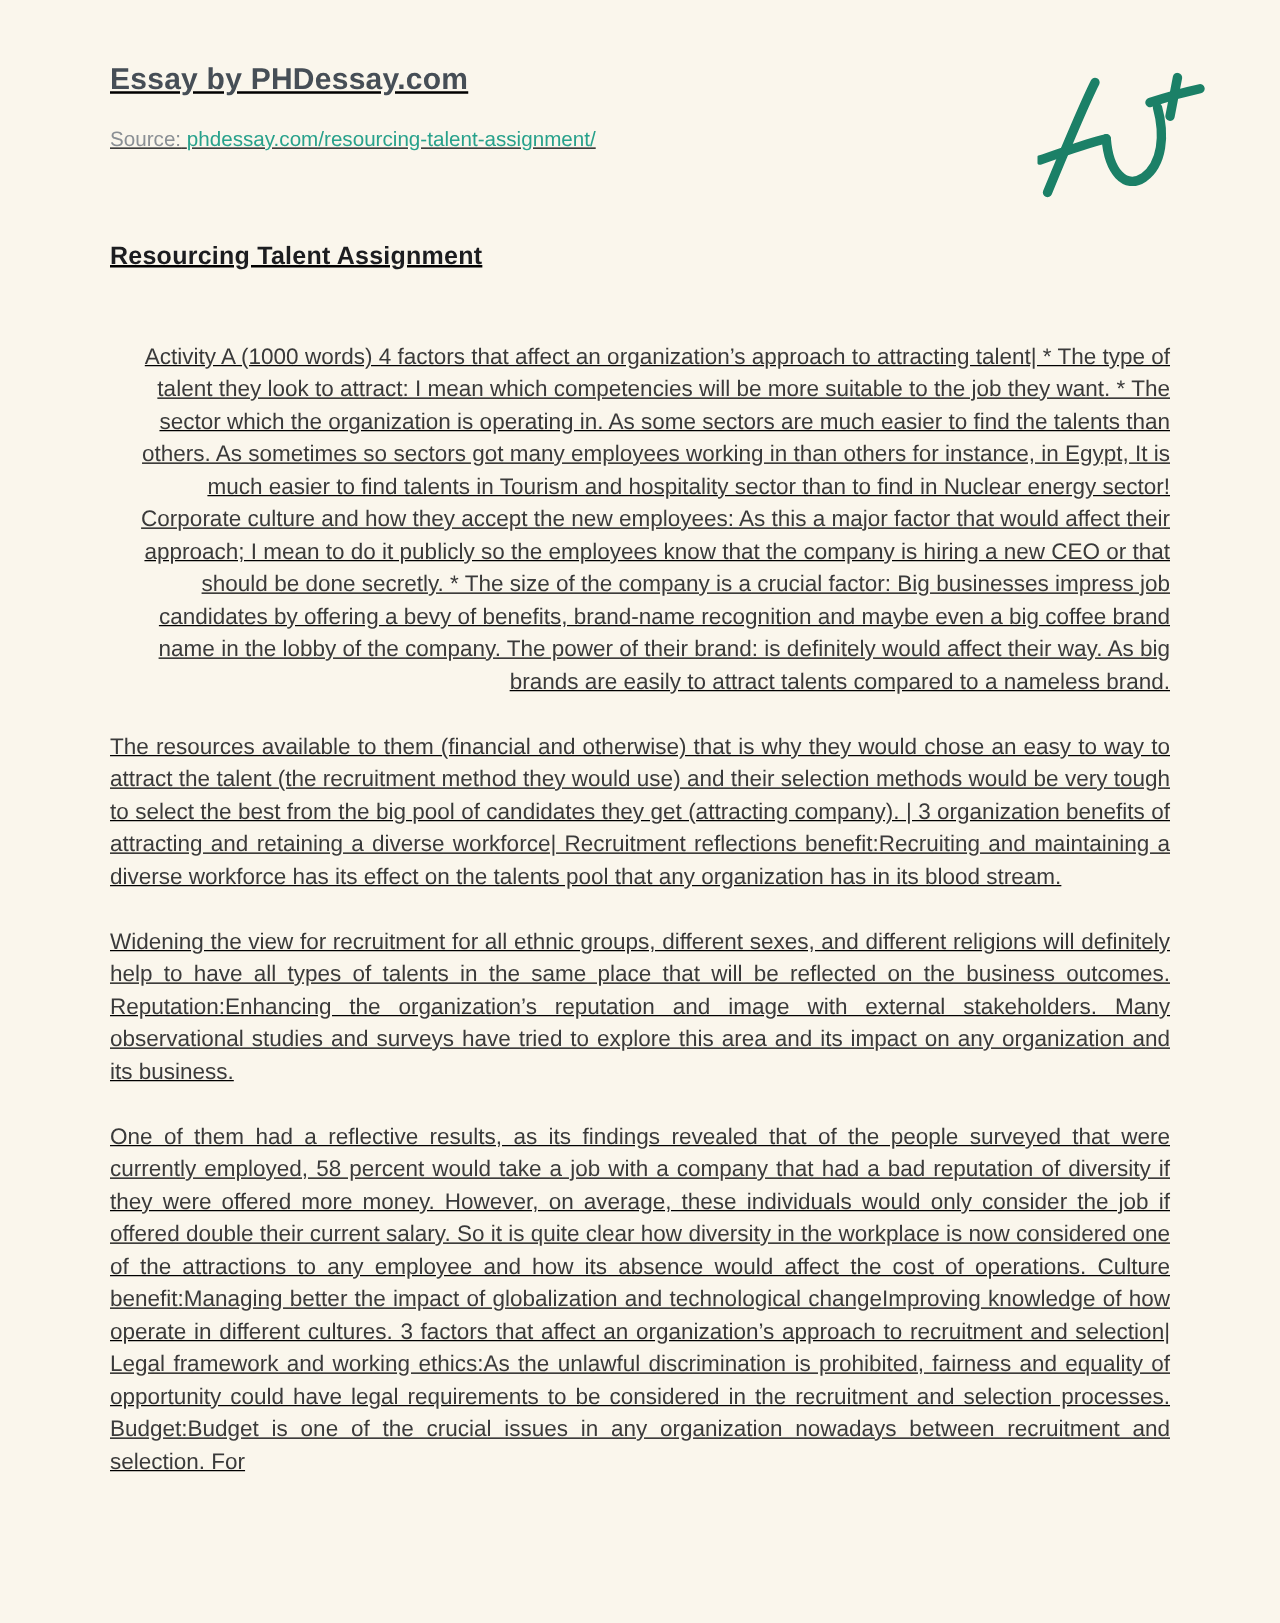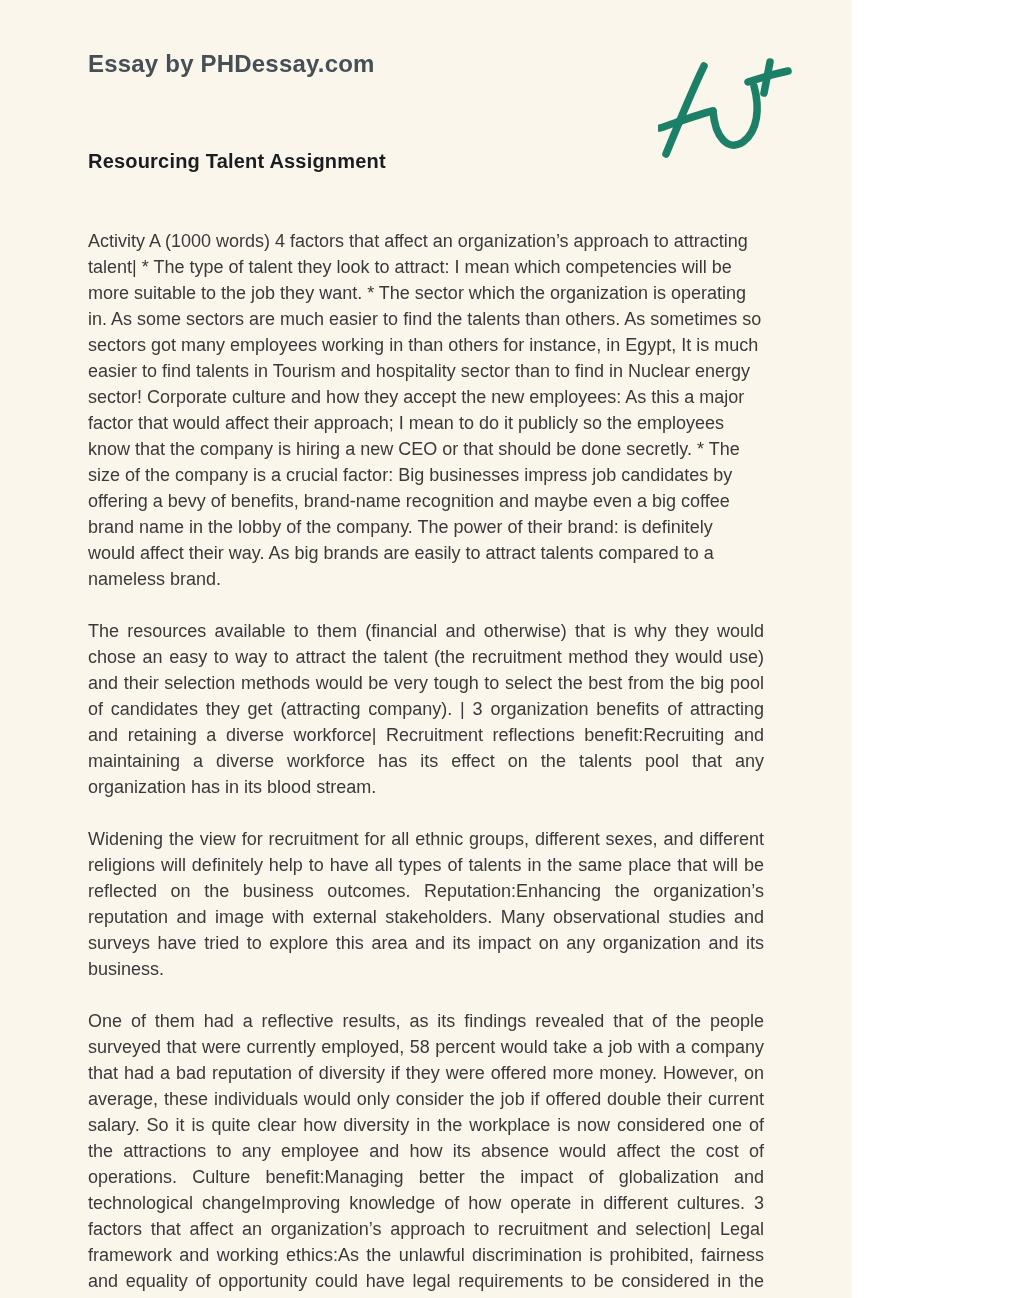--- a/index.html
+++ b/index.html
@@ -1,22 +1,23 @@
 <!DOCTYPE html>
 <html style="--background: #faf6ec; --heading: #464e56; --title: #1c1d20; --body: #3a3a3a; --muted: #8a8f94; --link: #27a18b; --logo: #1b8067;"><head>
 <meta charset="utf-8">
 <style>
   html, body { margin: 0; padding: 0; }
   .page {
     position: relative;
-    width: 852px;
+    width: 1024px;
     height: 1298px;
     background: var(--background, #faf6ec);
     overflow: hidden;
     font-family: "Liberation Sans", sans-serif;
+    text-decoration: underline;
   }
   .inner { padding: 0 88px; }
 
   .header-title {
     margin: 0;
     padding-top: 50px;
     font-size: 24px;
     font-weight: 700;
     color: var(--heading, #464e56);
     letter-spacing: 0.2px;
@@ -54,20 +55,21 @@
     font-weight: 700;
     color: var(--title, #1c1d20);
     letter-spacing: 0.2px;
   }
 
   .para {
     margin: 26px 0 0 0;
     font-size: 18px;
     line-height: 26px;
     color: var(--body, #3a3a3a);
+    text-align: right;
   }
   .para.first { margin-top: 48px; }
   .para.justify { text-align: justify; }
 </style>
 </head>
 <body>
 
 <div class="page">
 
   <div class="logo" aria-hidden="true">
@@ -81,20 +83,24 @@
 
       <path d="M112 4 C 110 14, 108 25, 106 35"></path>
 
       <path d="M90 24 C 102 20, 116 16, 130 13"></path>
     </svg>
   </div>
 
   <div class="inner">
     <header>
       <h1 class="header-title">Essay by PHDessay.com</h1>
+      <p class="source-line">
+        <span>Source:</span>
+        <a href="#">phdessay.com/resourcing-talent-assignment/</a>
+      </p>
     </header>
 
     <main>
       <h2 class="essay-title">Resourcing Talent Assignment</h2>
 
       <p class="para first">Activity A (1000 words) 4 factors that affect an organization’s approach to attracting talent| * The type of talent they look to attract: I mean which competencies will be more suitable to the job they want. * The sector which the organization is operating in. As some sectors are much easier to find the talents than others. As sometimes so sectors got many employees working in than others for instance, in Egypt, It is much easier to find talents in Tourism and hospitality sector than to find in Nuclear energy sector! Corporate culture and how they accept the new employees: As this a major factor that would affect their approach; I mean to do it publicly so the employees know that the company is hiring a new CEO or that should be done secretly. * The size of the company is a crucial factor: Big businesses impress job candidates by offering a bevy of benefits, brand-name recognition and maybe even a big coffee brand name in the lobby of the company. The power of their brand: is definitely would affect their way. As big brands are easily to attract talents compared to a nameless brand.</p>
 
       <p class="para justify">The resources available to them (financial and otherwise) that is why they would chose an easy to way to attract the talent (the recruitment method they would use) and their selection methods would be very tough to select the best from the big pool of candidates they get (attracting company). | 3 organization benefits of attracting and retaining a diverse workforce| Recruitment reflections benefit:Recruiting and maintaining a diverse workforce has its effect on the talents pool that any organization has in its blood stream.</p>
 
       <p class="para justify">Widening the view for recruitment for all ethnic groups, different sexes, and different religions will definitely help to have all types of talents in the same place that will be reflected on the business outcomes. Reputation:Enhancing the organization’s reputation and image with external stakeholders. Many observational studies and surveys have tried to explore this area and its impact on any organization and its business.</p>

